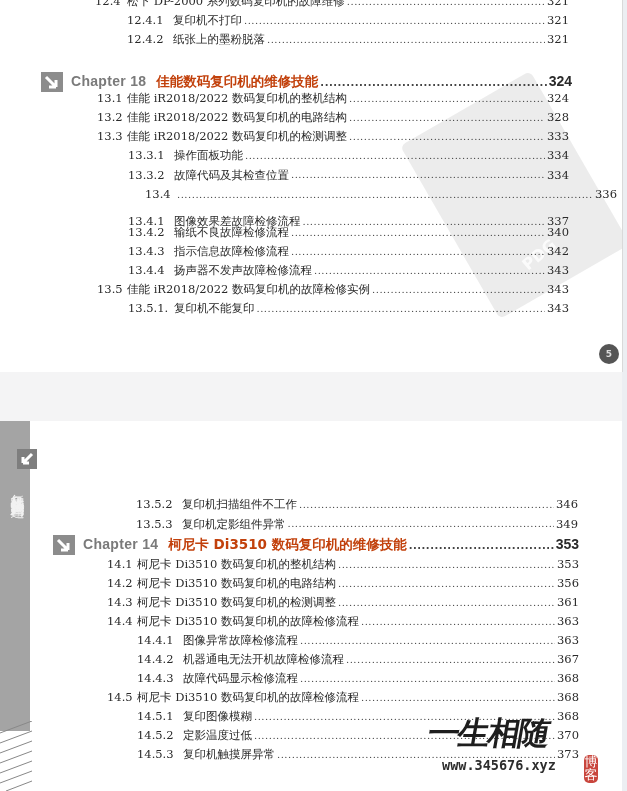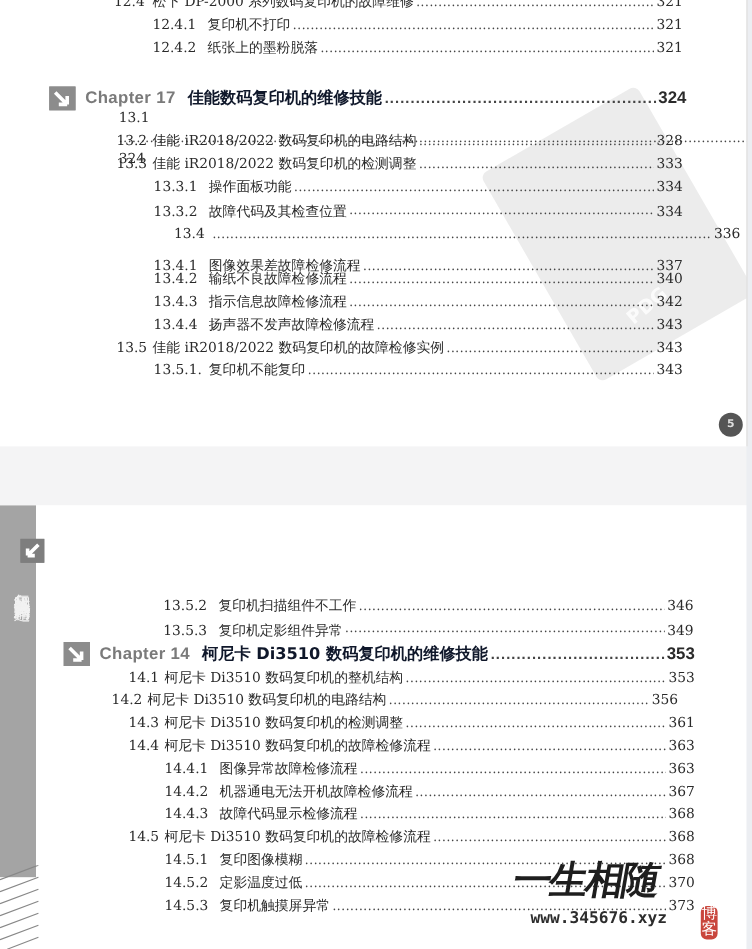--- a/index.html
+++ b/index.html
@@ -8,21 +8,21 @@
   .page1 { top:0; height:372px; border-right:1px solid #d9d9d9; }
   .page2 { top:421px; height:370px; }
   .row { position:absolute; display:flex; align-items:baseline; font-size:11.5px; line-height:16px; white-space:nowrap; }
   .num { display:inline-block; }
   .title { display:inline-block; }
   .dots { flex:1; overflow:hidden; margin:0 2px; }
   .dots::after { content:"........................................................................................................................................................................................................................................................................................"; letter-spacing:0.5px; color:#444; font-size:10px; }
   .pg { display:inline-block; text-align:right; }
   .chapter { font-family:"DejaVu Sans","Liberation Sans",sans-serif; font-size:13.5px; font-weight:bold; }
   .chapter .chap-label { color:#7a7a7a; font-family:"Liberation Sans","DejaVu Sans",sans-serif; font-weight:bold; font-size:14px; letter-spacing:0.3px; margin-right:10px; }
-  .chapter .title { color:#0f172a; }
+  .chapter .title { color:#c2410c; }
   .chapter .pg { font-family:"Liberation Sans",sans-serif; font-size:14px; }
   .chap-icon { position:absolute; width:22px; height:20px; background:#8a8a8a; }
   .chap-icon svg { width:22px; height:20px; display:block; }
   .watermark { position:absolute; left:440px; top:95px; width:150px; height:200px; background:rgba(200,200,200,0.35); transform:rotate(-30deg); border-radius:6px; }
   .wm-text { position:absolute; color:rgba(255,255,255,0.8); font-family:"DejaVu Sans",sans-serif; font-weight:bold; font-size:16px; }
   .page-circle { position:absolute; left:599px; top:344px; width:20px; height:20px; border-radius:50%; background:#555; color:#ddd; font-family:"DejaVu Sans",sans-serif; font-size:9px; font-weight:bold; text-align:center; line-height:20px; }
   .side-strip { position:absolute; left:0; top:0; width:30px; height:310px; background:#a4a4a4; }
   .side-text { position:absolute; left:4px; top:62px; width:22px; color:#f2f2f2; font-family:"DejaVu Sans",sans-serif; font-size:14px; line-height:17px; text-align:center; writing-mode:vertical-rl; text-orientation:upright; letter-spacing:1px; }
   .side-icon { position:absolute; left:17px; top:28px; width:20px; height:20px; background:#7e7e7e; }
   .hatch { position:absolute; left:0; top:300px; width:34px; height:70px; }
@@ -60,29 +60,30 @@
     <span class="pg">321</span>
   </div>
 
   <div class="chap-icon" style="left:41px;top:72px;">
     <svg viewBox="0 0 22 20">
         <rect width="22" height="20" fill="#8c8c8c"></rect>
         <path d="M5 5 L15 15 M15 15 L15 8 M15 15 L8 15" stroke="#fff" stroke-width="3" fill="none"></path>
       </svg>
   </div>
   <div class="row chapter" style="left:71px;top:71px;width:501px;line-height:20px;">
-    <span class="chap-label">Chapter 17</span>
+    <span class="chap-label">Chapter 18</span>
     <span class="title">佳能数码复印机的维修技能</span>
     <span class="dots"></span>
     <span class="pg">324</span>
   </div>
 
   <div id="p1-list">
-      <div class="row" style="left: 97px; top: 90px; width: 472px; flex-direction: column;">
+      <div class="row" style="left: 97px; top: 90px; width: 472px;">
         <span class="num" style="width:30px">13.1</span>
+        <span class="title">佳能 iR2018/2022 数码复印机的整机结构</span>
         <span class="dots"></span>
         <span class="pg">324</span>
       </div>
       <div class="row" style="left: 97px; top: 109.1px; width: 472px;">
         <span class="num" style="width:30px">13.2</span>
         <span class="title">佳能 iR2018/2022 数码复印机的电路结构</span>
         <span class="dots"></span>
         <span class="pg">328</span>
       </div>
       <div class="row" style="left: 97px; top: 128.2px; width: 472px;">
@@ -197,21 +198,21 @@
     <span class="pg">353</span>
   </div>
 
   <div id="p2-list">
       <div class="row" style="left: 107px; top: 135px; width: 472px;">
         <span class="num" style="width:30px">14.1</span>
         <span class="title">柯尼卡 Di3510 数码复印机的整机结构</span>
         <span class="dots"></span>
         <span class="pg">353</span>
       </div>
-      <div class="row" style="left: 93px; top: 154px; width: 472px; justify-content: flex-end;">
+      <div class="row" style="left: 107px; top: 154px; width: 472px; justify-content: flex-end;">
         <span class="num" style="width:30px">14.2</span>
         <span class="title">柯尼卡 Di3510 数码复印机的电路结构</span>
         <span class="dots"></span>
         <span class="pg">356</span>
       </div>
       <div class="row" style="left: 107px; top: 173px; width: 472px;">
         <span class="num" style="width:30px">14.3</span>
         <span class="title">柯尼卡 Di3510 数码复印机的检测调整</span>
         <span class="dots"></span>
         <span class="pg">361</span>

